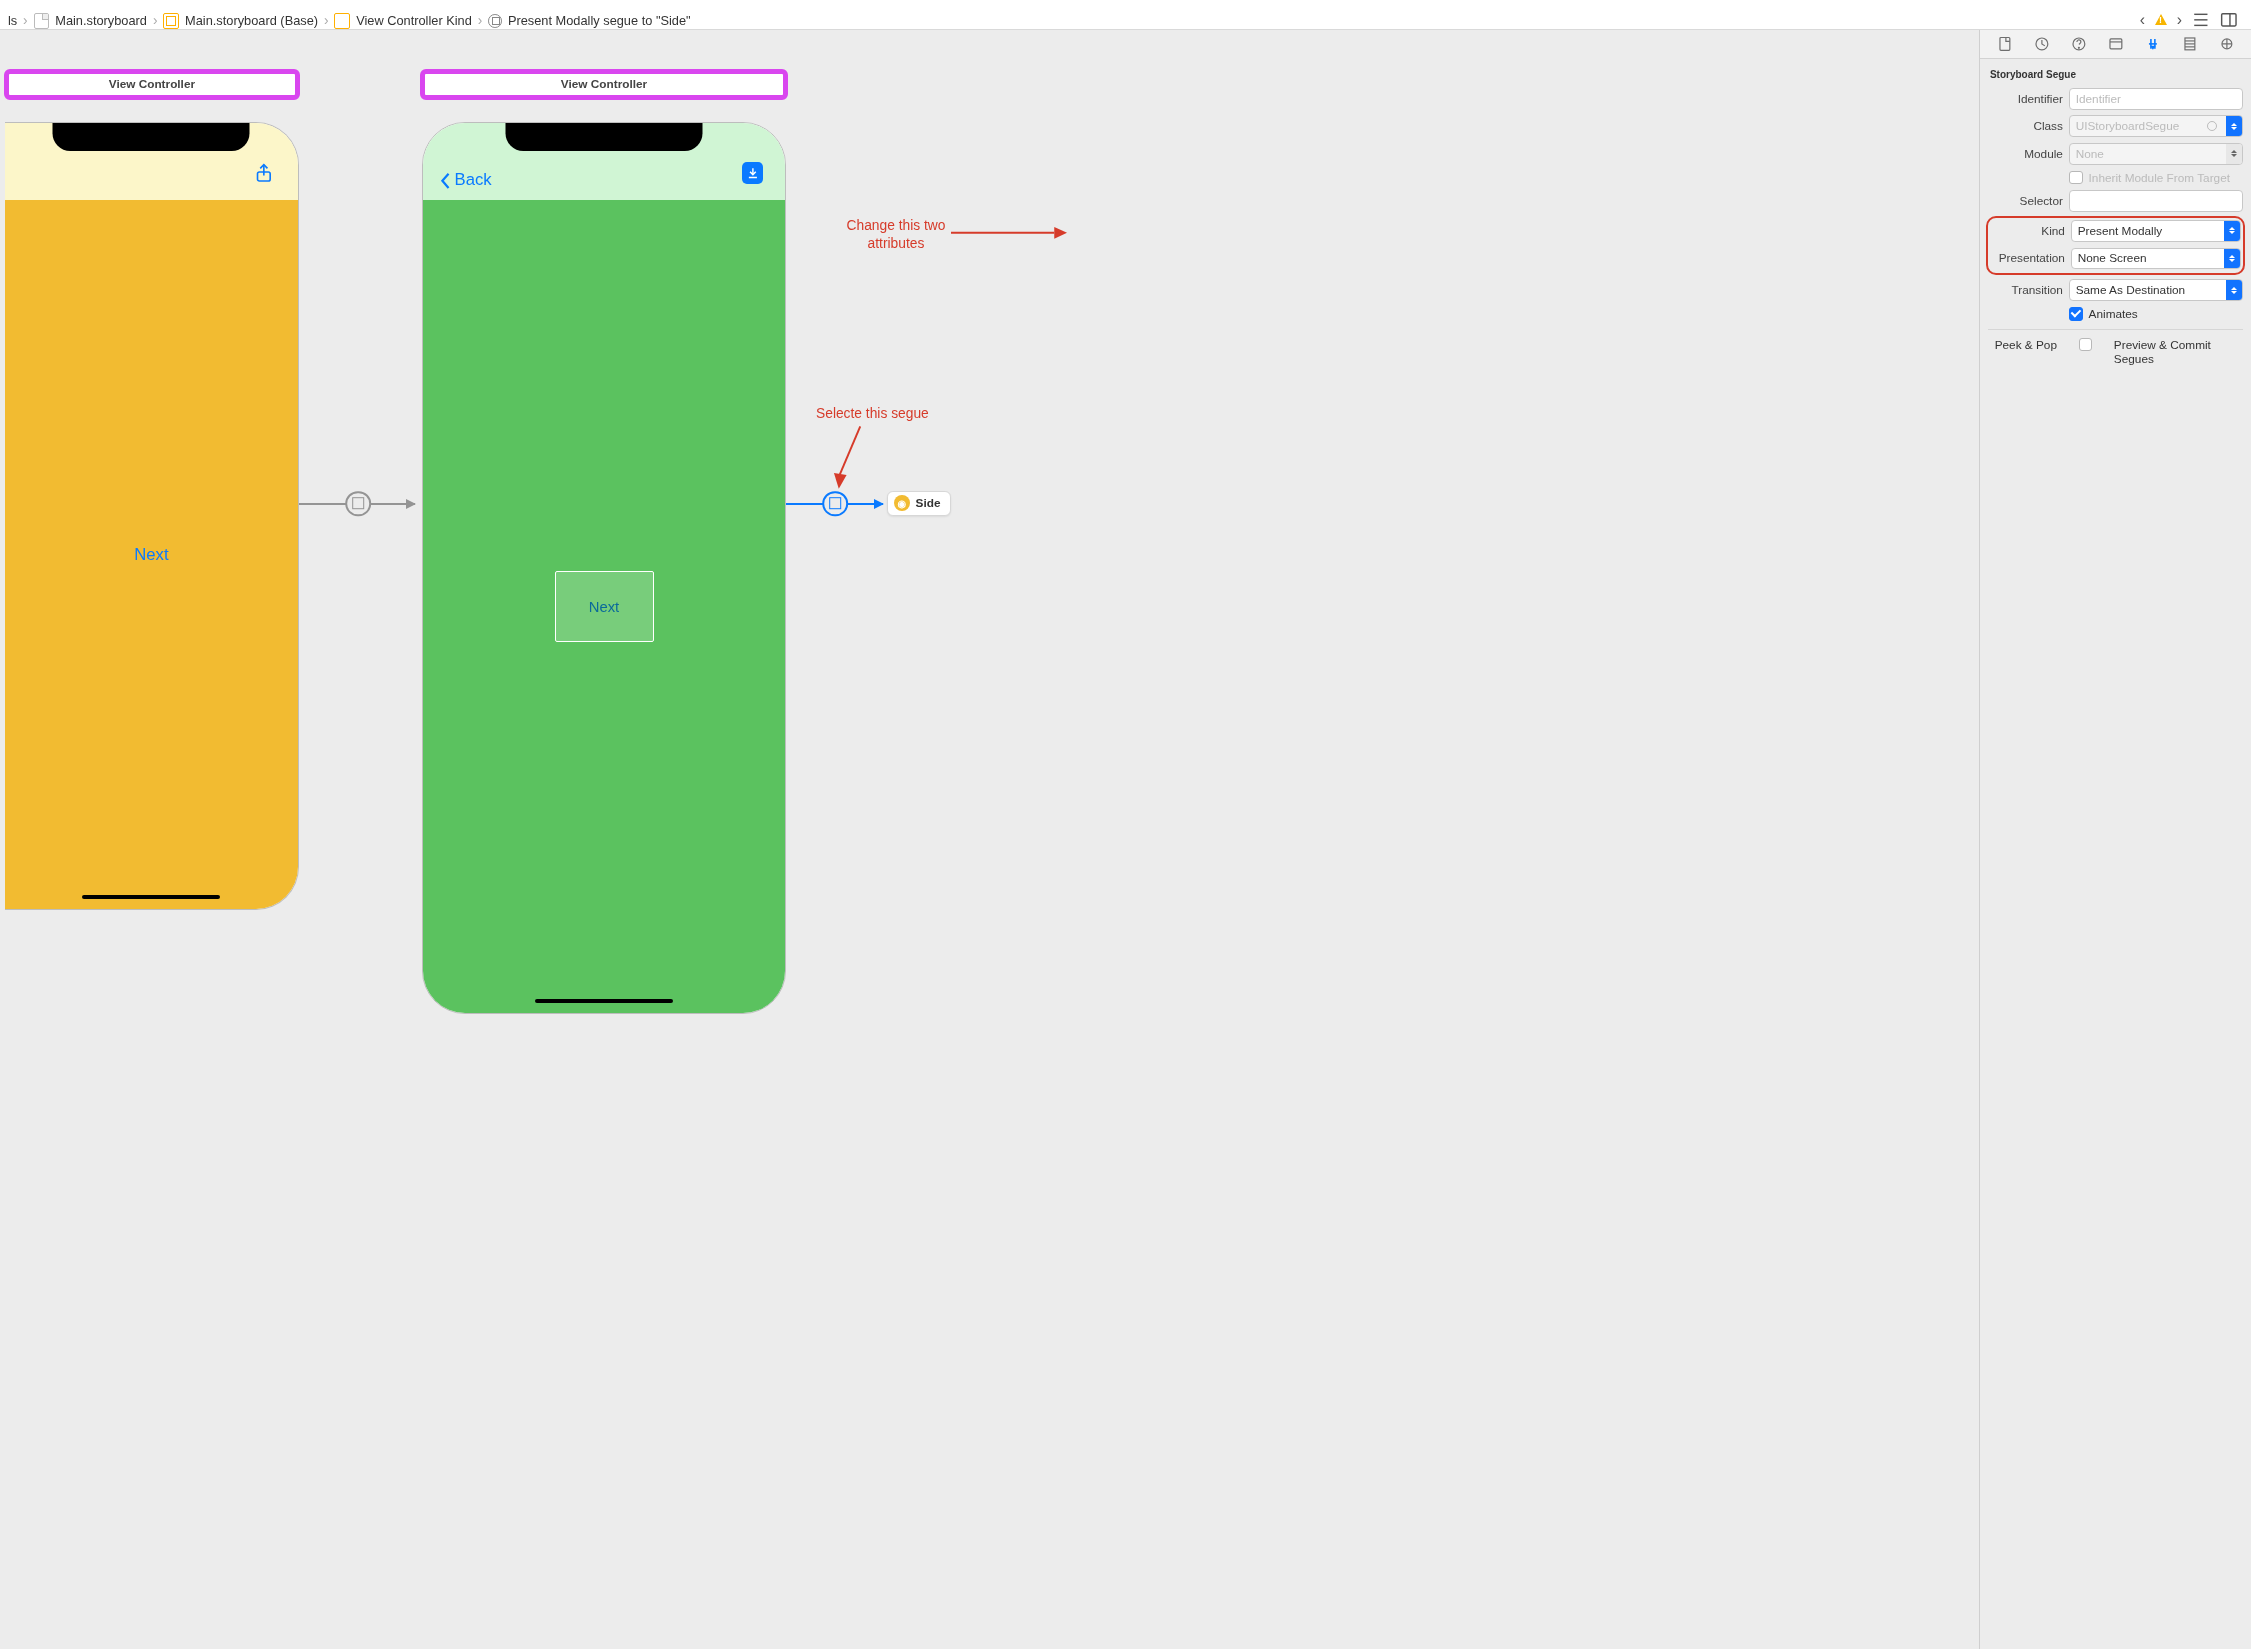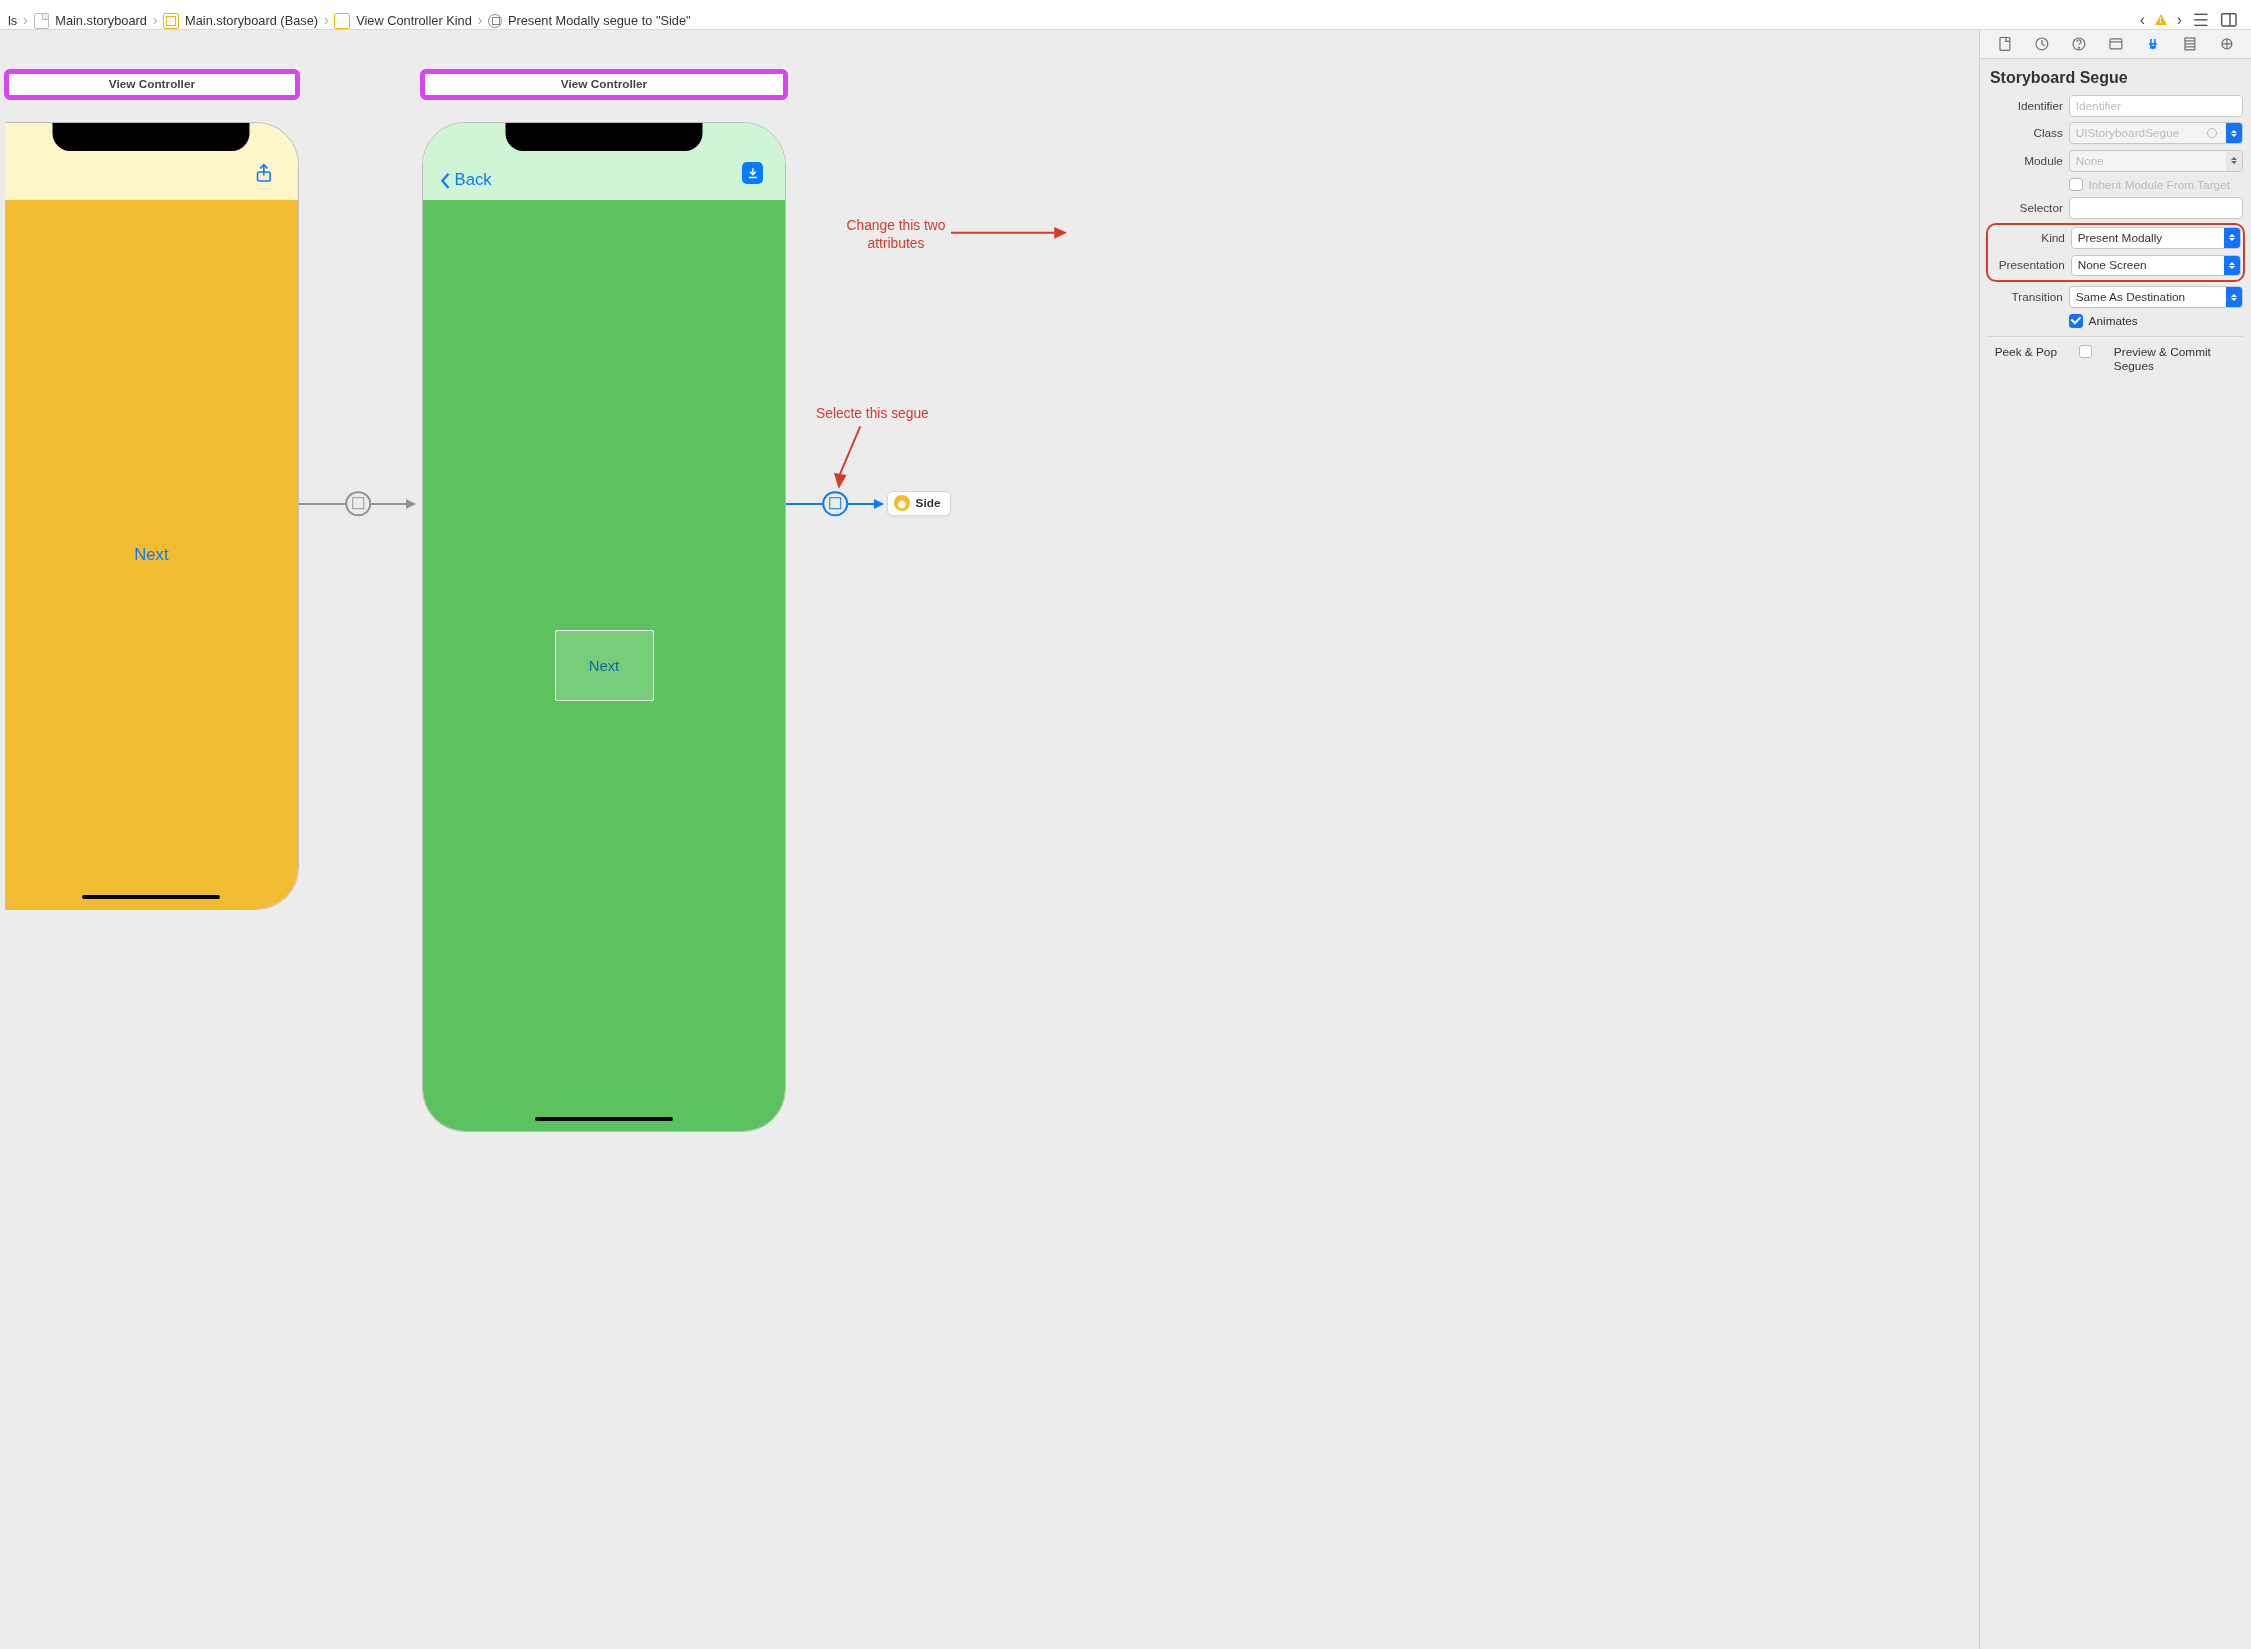--- a/index.html
+++ b/index.html
@@ -28,21 +28,21 @@
 
   .main { flex:1; display:flex; overflow:hidden; }
 
   
   .canvas { flex:1; background:#ececec; position:relative; overflow:hidden; }
 
   .vc-wrap { position:absolute; display:flex; flex-direction:column; align-items:center; }
   .vc-title { background:#fff; border:5px solid #d946ef; border-radius:5.9px; font-size:11.8px; font-weight:600; color:#444; padding:3.9px 0; width:100%; text-align:center; margin-bottom:22px; }
 
   
-  .phone { width:364px; height:1010px; border-radius:43px; border:1.5px solid #bdbdbd; background:#fff; position:relative; overflow:hidden; }
+  .phone { width:364px; height:892px; border-radius:43px; border:1.5px solid #bdbdbd; background:#fff; position:relative; overflow:hidden; }
   .notch { position:absolute; top:0; left:50%; transform:translateX(-50%); width:197px; height:27.6px; background:#000; border-bottom-left-radius:17.7px; border-bottom-right-radius:17.7px; z-index:5; }
   .home-ind { position:absolute; bottom:9.9px; left:50%; transform:translateX(-50%); width:138px; height:4.9px; background:#000; border-radius:3px; z-index:5; }
 
   .phone1 .topzone { height:77px; background:#fcf6c9; position:relative; }
   .phone1 .body { position:absolute; top:77px; left:0; right:0; bottom:0; background:#f2bb31; display:flex; align-items:center; justify-content:center; }
   .phone1 .share { position:absolute; top:39px; right:23.6px; color:#0a7aff; }
   .phone1 .next-btn { color:#0a7aff; font-size:16.7px; }
 
   .phone2 .topzone { height:77px; background:#d0f5d4; position:relative; display:flex; align-items:flex-end; padding:0 15.8px 9.9px; }
   .phone2 .back { color:#0a7aff; font-size:16.7px; display:flex; align-items:center; gap:2px; }
@@ -80,21 +80,21 @@
   .red-arrow { position:absolute; pointer-events:none; }
 
   
   .inspector { width:272px; background:#ececec; border-left:1px solid #cfcfcf; display:flex; flex-direction:column; }
   .insp-tabs { height:29.6px; background:#f2f2f2; border-bottom:1px solid #d2d2d2; display:flex; align-items:center; justify-content:space-around; padding:0 5.9px; }
   .insp-tab { width:25.6px; height:21.7px; display:flex; align-items:center; justify-content:center; color:#6e6e6e; border-radius:3px; }
   .insp-tab.active { color:#0a7aff; }
   .insp-tab svg { width:15.8px; height:15.8px; }
 
   .insp-body { padding:5.9px 7.9px 11.8px; font-size:11.8px; }
-  .insp-heading { font-weight:600; font-size:16px; padding:3.9px 0 7.9px 2px; }
+  .insp-heading { font-weight:600; font-size:10px; padding:3.9px 0 7.9px 2px; }
   .form-row { display:flex; align-items:center; margin-bottom:5.9px; gap:5.9px; }
   .form-row label { width:75px; text-align:right; color:#444; font-size:11.8px; }
   .form-row .field { flex:1; }
   input[type=text].fld, .select { width:100%; height:21.7px; border:1px solid #c7c7c7; border-radius:3.9px; background:#fff; padding:0 5.9px; font-size:11.8px; color:#333; }
   input[type=text].fld::placeholder { color:#bbb; }
   .select { display:flex; align-items:center; justify-content:space-between; position:relative; }
   .select .stepper { width:15.8px; height:100%; background:#1273ff; border-top-right-radius:3px; border-bottom-right-radius:3px; position:absolute; right:0; top:0; display:flex; flex-direction:column; align-items:center; justify-content:center; }
   .select .stepper::before { content:""; border-left:3.9px solid transparent; border-right:3.9px solid transparent; border-bottom:3.9px solid #fff; margin-bottom:1px;}
   .select .stepper::after { content:""; border-left:3.9px solid transparent; border-right:3.9px solid transparent; border-top:3.9px solid #fff; }
   .select.disabled { background:#f4f4f4; color:#bbb; }

